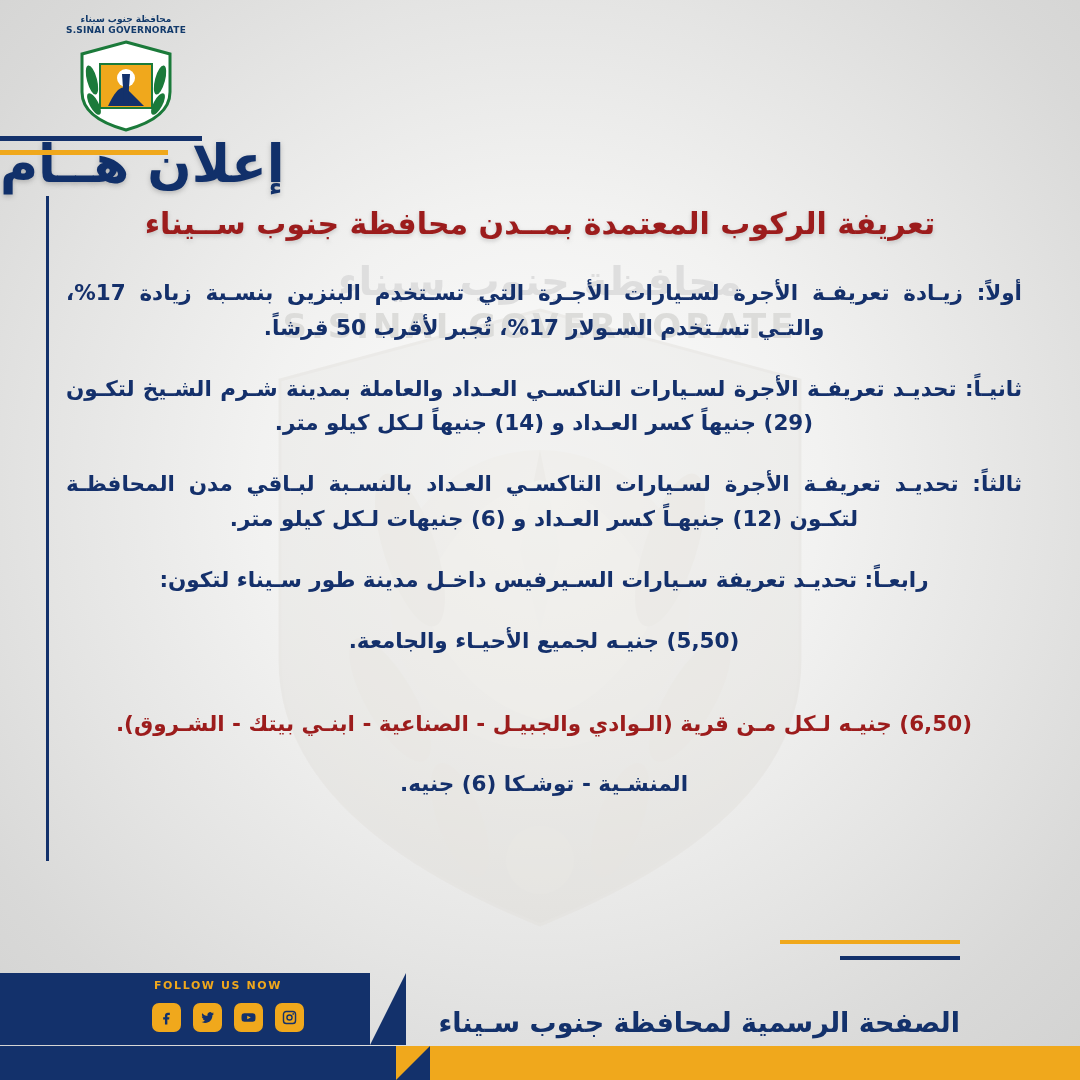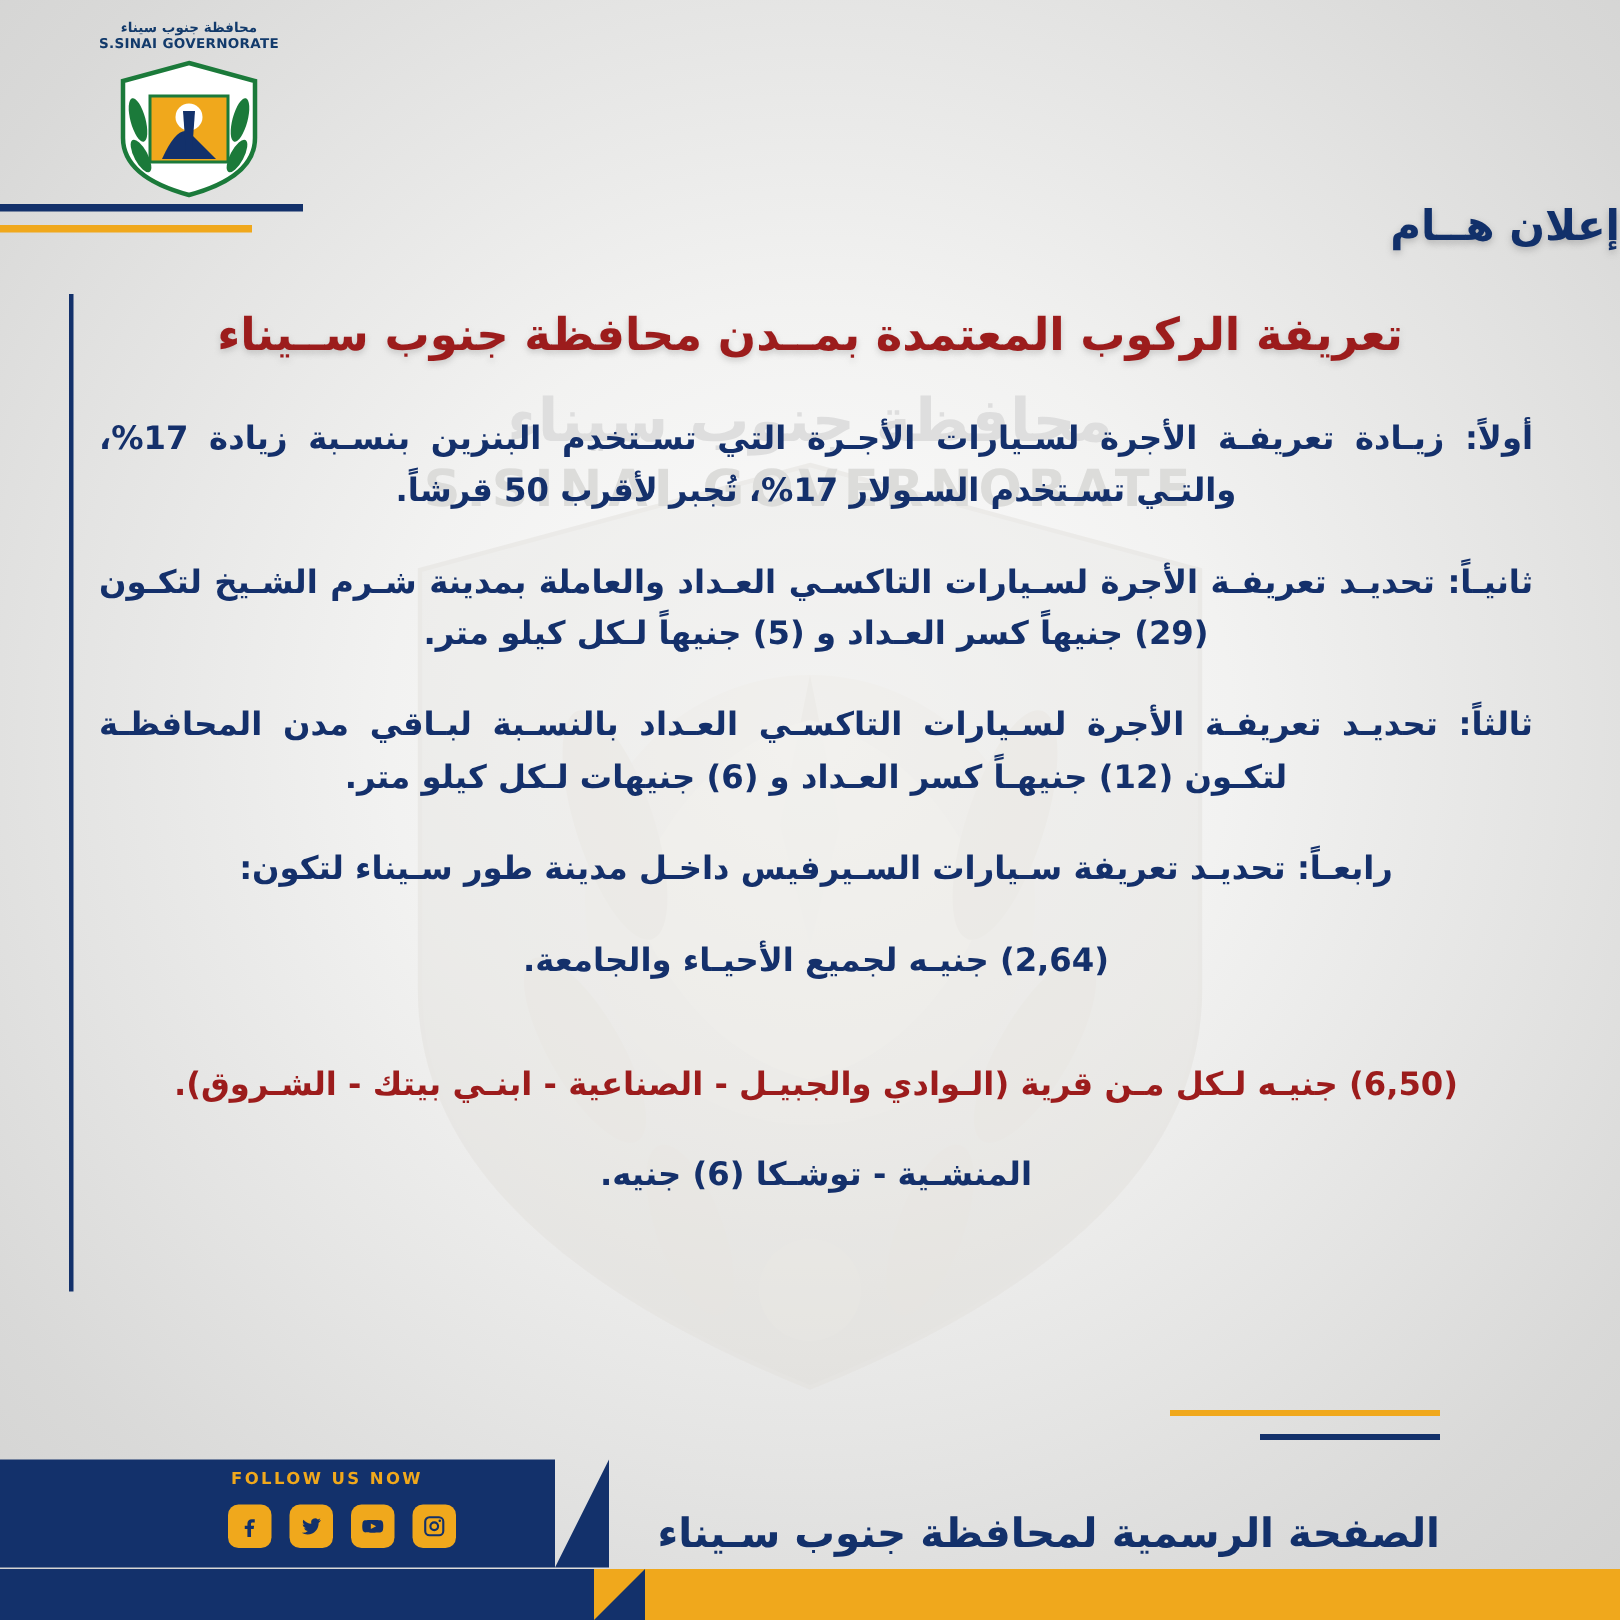--- a/index.html
+++ b/index.html
@@ -107,22 +107,22 @@
     background: #13316b;
     z-index: 4;
   }
 
   
   .main-title {
     position: absolute;
     top: 134px;
     left: 0;
     right: 0;
-    text-align: right;
-    font-size: 28px;
+    text-align: left;
+    font-size: 52px;
     font-weight: bold;
     color: #11306a;
     letter-spacing: 3px;
     z-index: 5;
     text-shadow: 0 2px 5px rgba(120,120,120,0.45);
   }
   .sub-title {
     position: absolute;
     top: 206px;
     left: 0;
@@ -348,24 +348,24 @@
 
   <div class="bar-navy-tl"></div>
   <div class="bar-gold-tl"></div>
   <div class="vrule"></div>
 
   <div class="main-title">إعلان  هــام</div>
   <div class="sub-title">تعريفة الركوب المعتمدة بمــدن محافظة جنوب ســيناء</div>
 
   <div class="body-wrap">
     <div class="para">أولاً: زيـادة تعريفـة الأجرة لسـيارات الأجـرة التي تسـتخدم البنزين بنسـبة زيادة 17%، والتـي تسـتخدم السـولار 17%، تُجبر لأقرب 50 قرشاً.</div>
-    <div class="para">ثانيـاً: تحديـد تعريفـة الأجرة لسـيارات التاكسـي العـداد والعاملة بمدينة شـرم الشـيخ لتكـون (29) جنيهاً كسر العـداد و (5) جنيهاً لـكل كيلو متر.</div>
+    <div class="para">ثانيـاً: تحديـد تعريفـة الأجرة لسـيارات التاكسـي العـداد والعاملة بمدينة شـرم الشـيخ لتكـون (29) جنيهاً كسر العـداد و (14) جنيهاً لـكل كيلو متر.</div>
     <div class="para">ثالثاً: تحديـد تعريفـة الأجرة لسـيارات التاكسـي العـداد بالنسـبة لبـاقي مدن المحافظـة لتكـون (12) جنيهـاً كسر العـداد و (6) جنيهات لـكل كيلو متر.</div>
     <div class="para center">رابعـاً: تحديـد تعريفة سـيارات السـيرفيس داخـل مدينة طور سـيناء لتكون:</div>
-    <div class="para center">(2,64) جنيـه لجميع الأحيـاء والجامعة.</div>
+    <div class="para center">(5,50) جنيـه لجميع الأحيـاء والجامعة.</div>
     <div class="para center red">(6,50) جنيـه لـكل مـن قرية (الـوادي والجبيـل - الصناعية - ابنـي بيتك - الشـروق).</div>
     <div class="para center">المنشـية - توشـكا (6) جنيه.</div>
   </div>
 
   <div class="footer-band">
     <div class="footer-gold-line"></div>
     <div class="footer-navy-line"></div>
 
     <div class="footer-navy-strip"></div>
 

